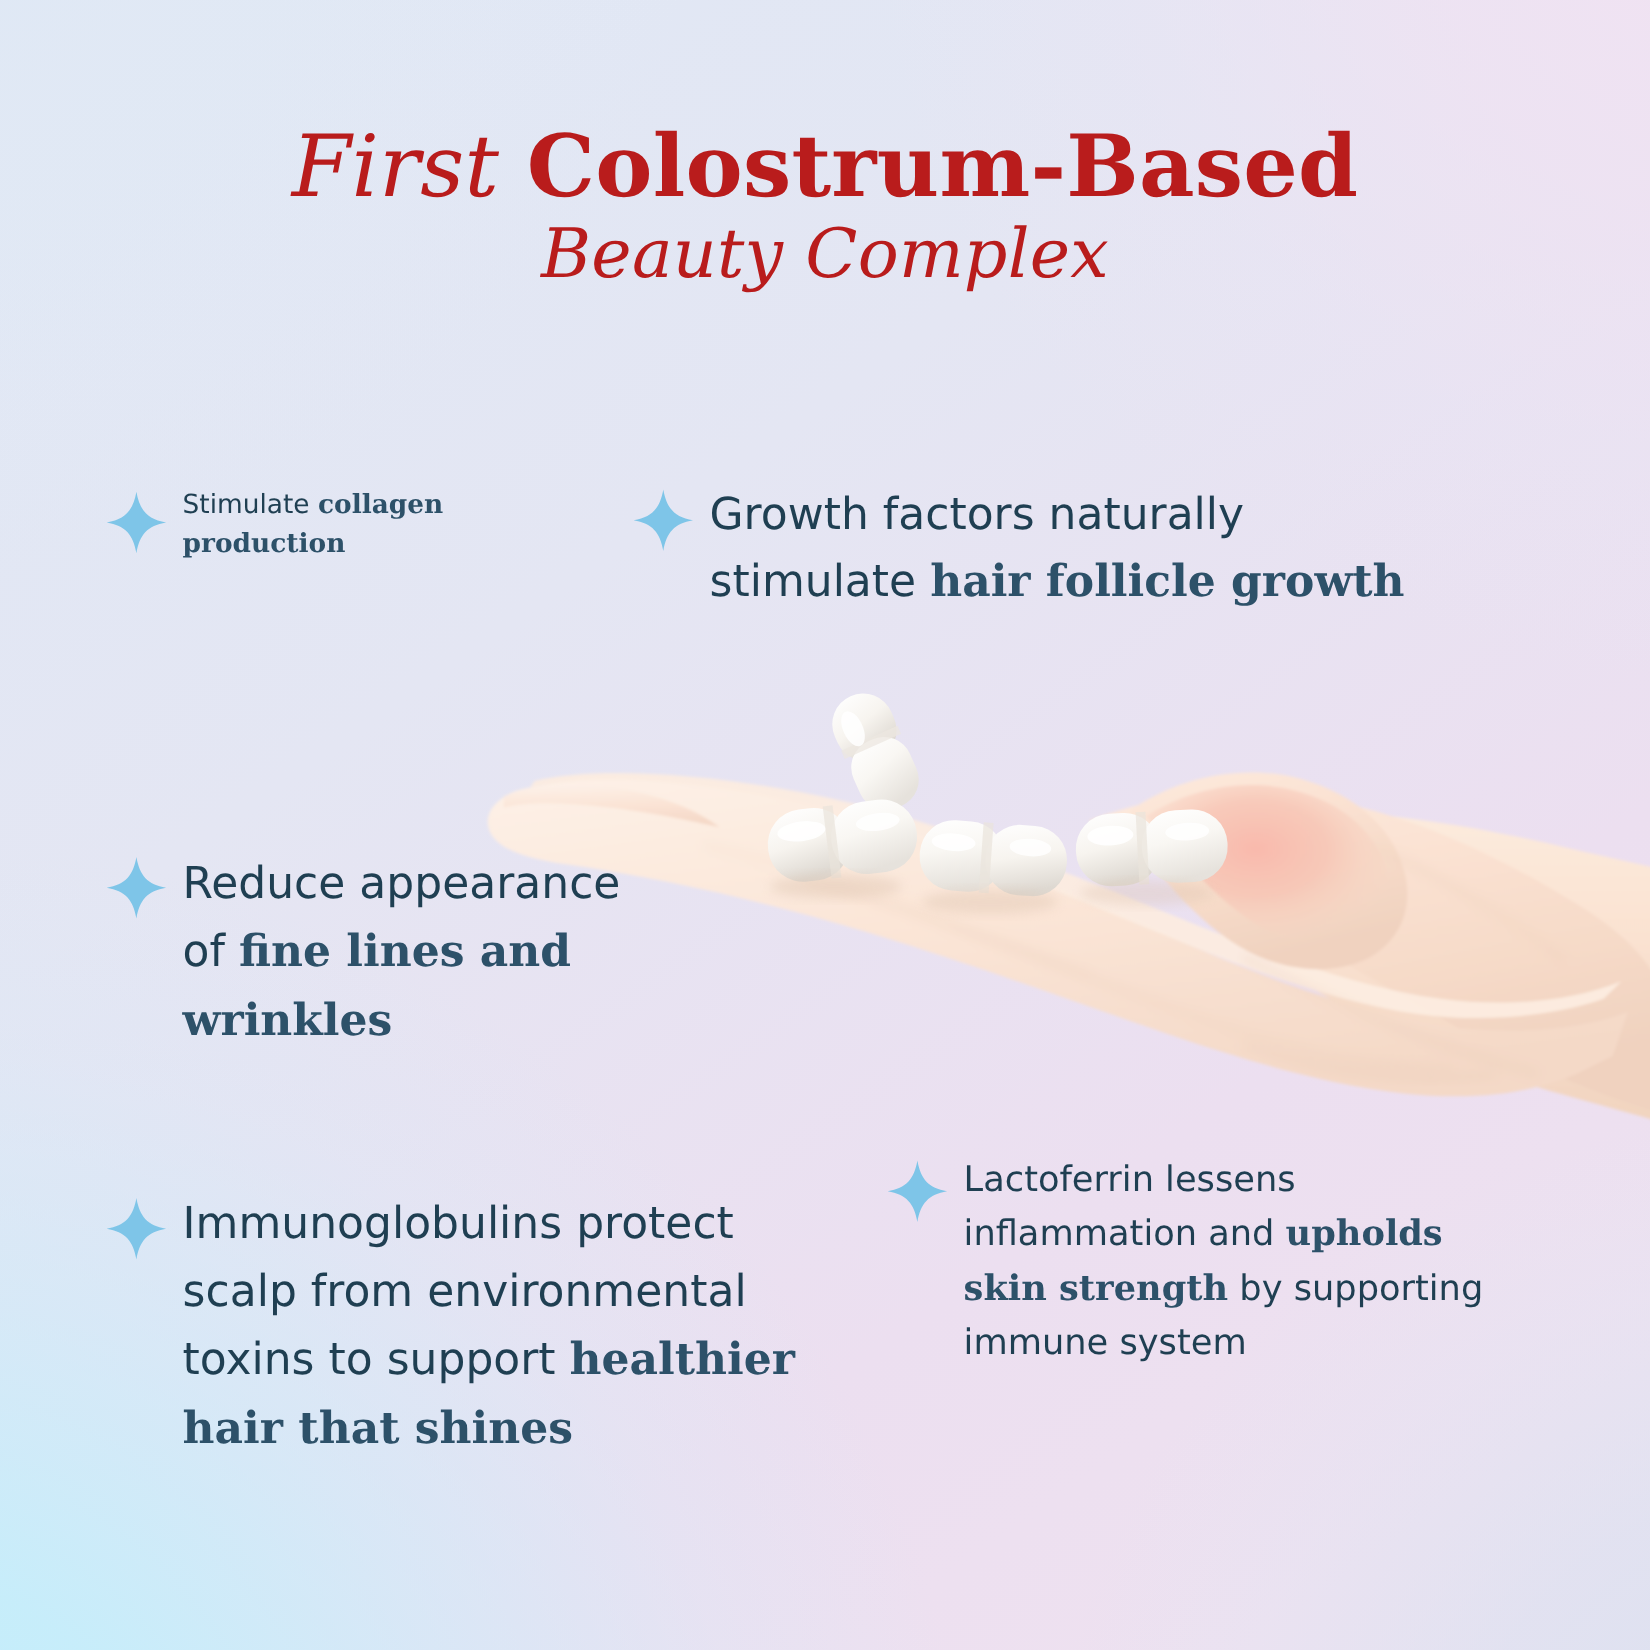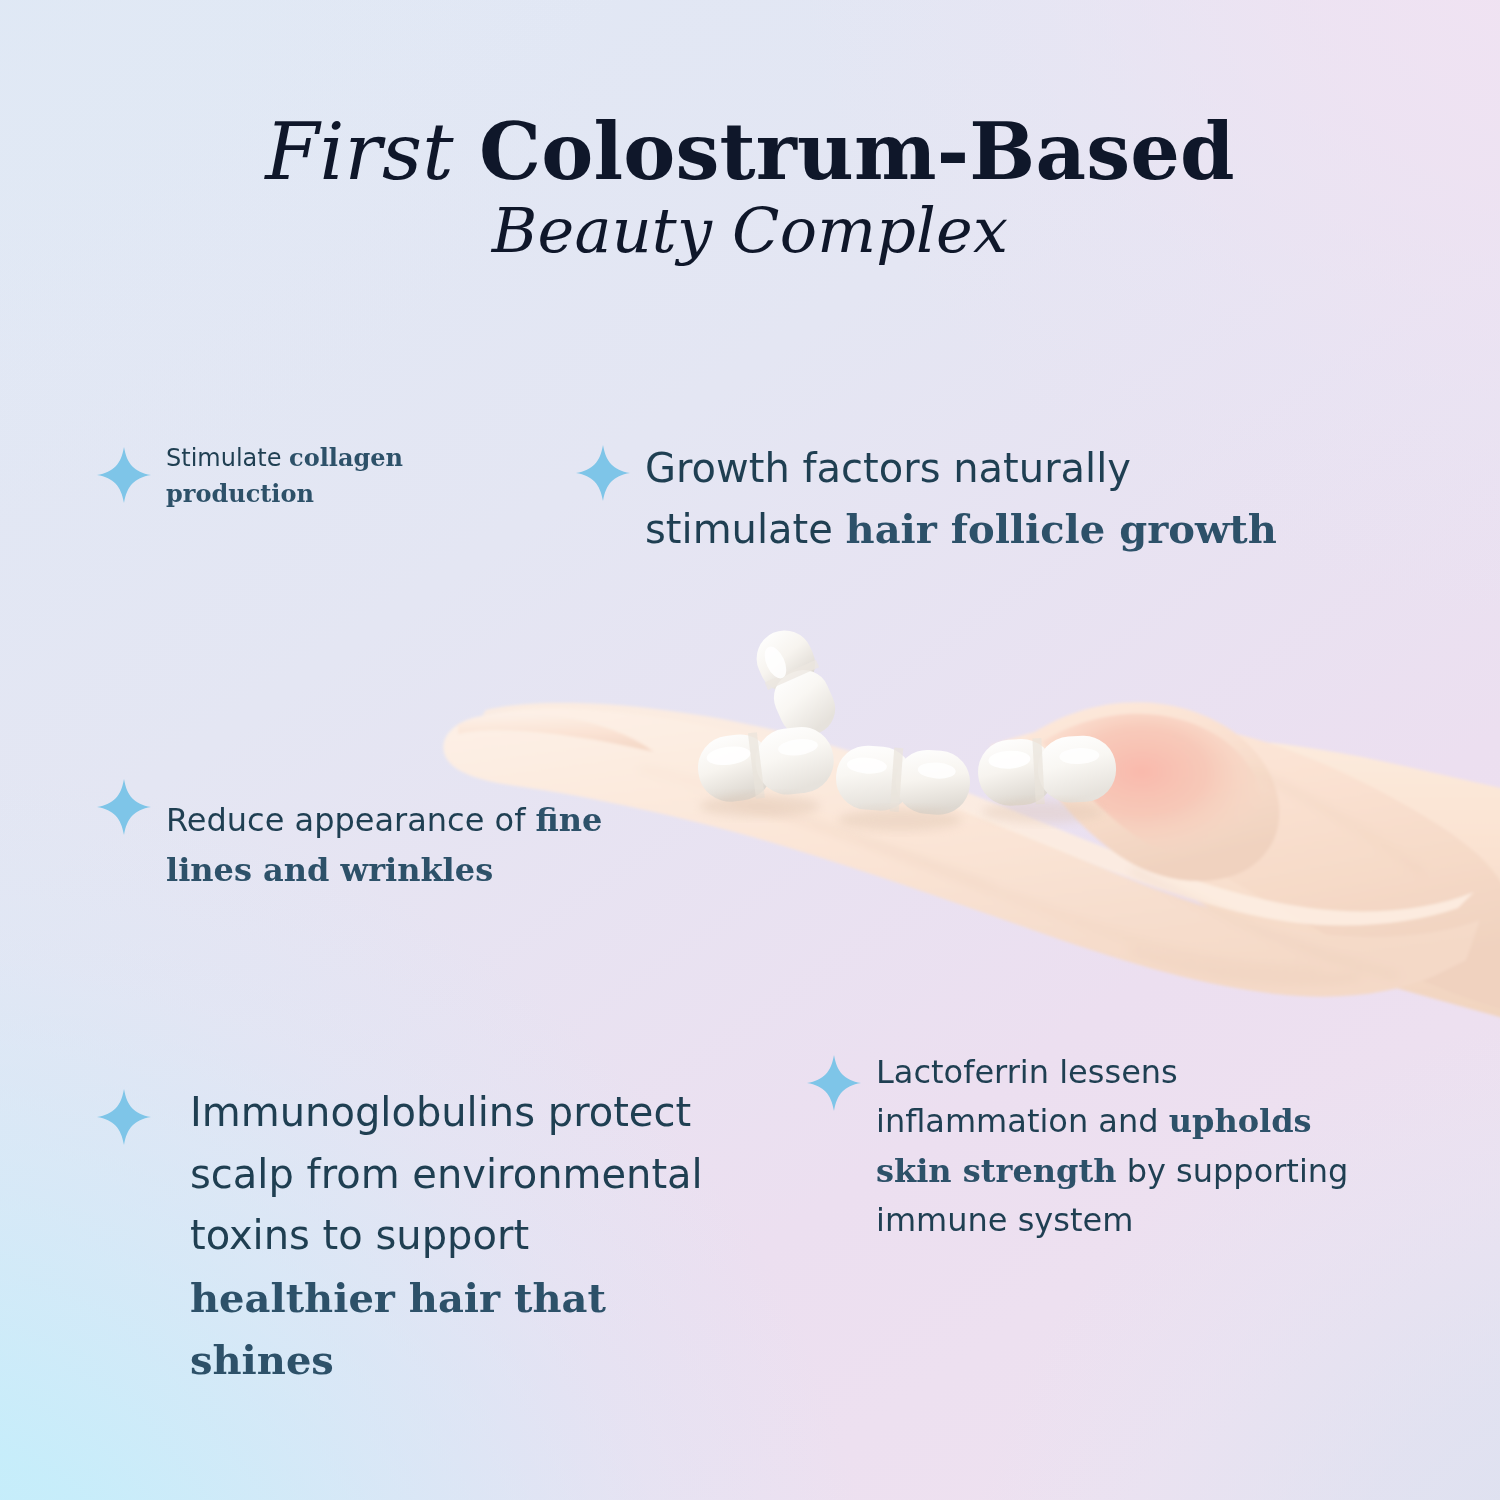--- a/index.html
+++ b/index.html
@@ -31,21 +31,21 @@
   }
   .bg-tl{
     position:absolute;inset:0;
     background:radial-gradient(ellipse 900px 800px at -6% -8%, rgba(223,232,245,.95) 0%, rgba(225,233,245,.6) 34%, rgba(228,234,246,.2) 62%, rgba(230,236,247,0) 82%);
   }
 
   
   .headline{
     position:absolute;left:0;right:0;top:108px;
     text-align:center;
-    color:#0f172a;
+    color:#b91c1c;
     line-height:1.12;
     letter-spacing:.2px;
   }
   .hl-line{display:block;white-space:nowrap;}
   .hl-1{font-size:78px;}
   .hl-2{font-size:62px;}
   .hl-italic{
     font-family:"DejaVu Serif", serif;
     font-style:italic;font-weight:400;
   }
@@ -80,24 +80,24 @@
   
   #b1{left:96px;  top:440px;  width:420px;}
   #b1 .btext{font-size:24px;line-height:1.52;}
   #b1 .spark{margin-top:6px;}
 
   #b2{left:575px; top:438px;  width:720px;justify-content:space-between;}
   #b2 .btext{font-size:40px;line-height:1.52;}
   #b2 .spark{margin-top:6px;}
 
   #b3{left:96px;  top:772px;  width:510px;}
-  #b3 .btext{font-size:32px;line-height:1.56;margin-top:24px;}
+  #b3 .btext{font-size:40px;line-height:1.56;}
   #b3 .spark{margin-top:6px;}
 
-  #b4{left:96px;  top:1082px; width:650px;gap:24px;}
+  #b4{left:96px;  top:1082px; width:650px;}
   #b4 .btext{font-size:40px;line-height:1.54;}
   #b4 .spark{margin-top:6px;}
 
   #b5{left:806px; top:1048px; width:570px;}
   #b5 .btext{font-size:32px;line-height:1.54;}
   #b5 .spark{margin-top:6px;}
 
   
   #hand-photo{
     position:absolute;

